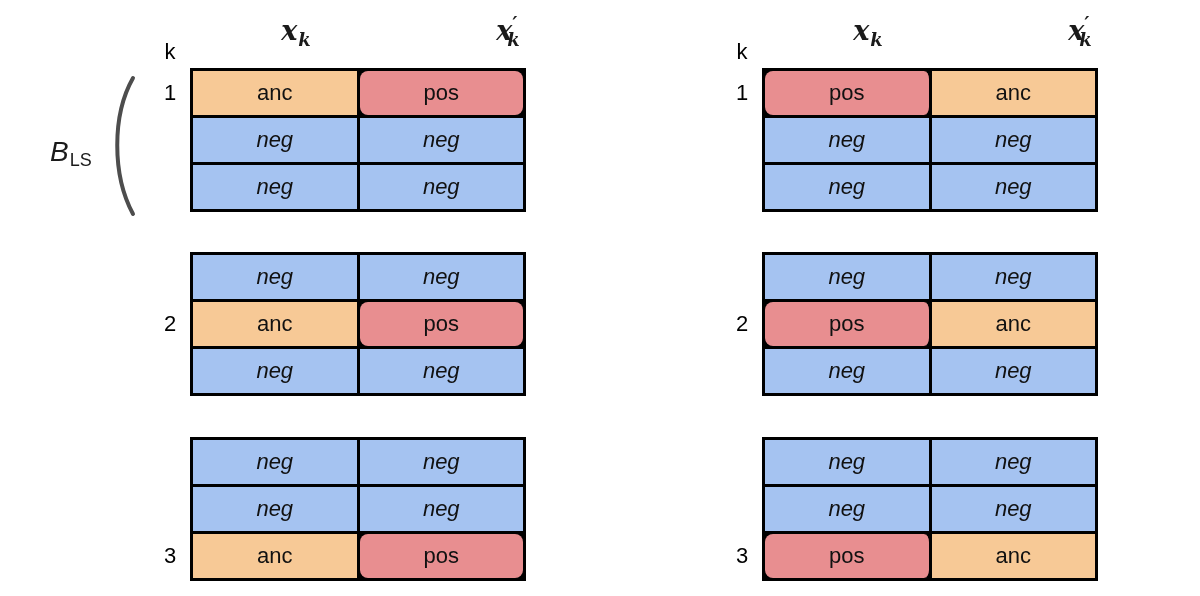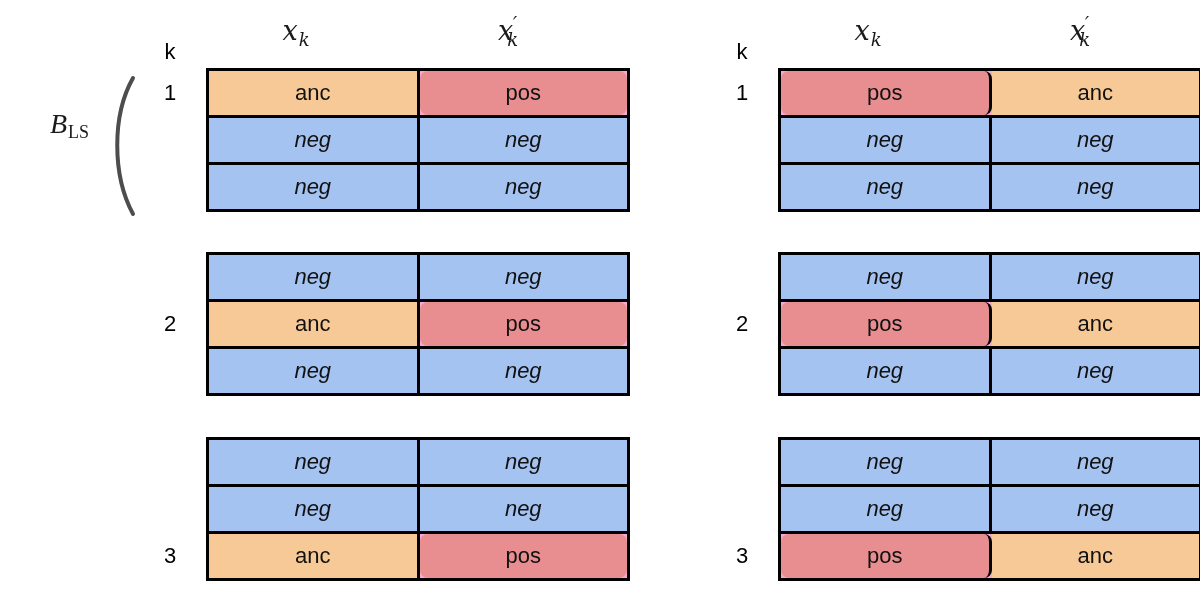--- a/index.html
+++ b/index.html
@@ -11,22 +11,22 @@
     width: 1200px; height: 596px;
     background: #ffffff;
     font-family: "Liberation Sans", sans-serif;
     color: #000000;
     overflow: hidden;
   }
 
   
   .batch-label {
     position: absolute;
-    left: 50px; top: 108px;
-    font-family: Liberation Serif, serif;
+    left: 50px; top: 136px;
+    font-family: Liberation Sans, sans-serif;
     font-style: italic;
     font-size: 28px;
     color: #1a1a1a;
     white-space: nowrap;
   }
   .batch-label .msub-roman {
     font-style: normal;
     font-size: 18px;
     vertical-align: -5px;
     margin-left: 1px;
@@ -54,45 +54,45 @@
     line-height: 24px;
   }
   .col-header {
     position: absolute;
     top: 4px; height: 40px;
     width: 212px;
     line-height: 40px;
     text-align: center;
     font-family: "DejaVu Serif", serif;
     font-style: italic;
-    font-weight: normal;
+    font-weight: bold;
     font-size: 27px;
     color: #1a1a1a;
   }
   .col-header-1 { left: 32px; }
   .col-header-2 { left: 244px; }
   .col-header .msub {
     font-size: 18px;
     vertical-align: -6px;
     margin-left: 1px;
   }
   .col-header .msup {
     font-size: 18px;
     vertical-align: 10px;
   }
   .col-header .msup:not(:empty) + .msub { margin-left: -10px; }
 
   
   .block {
     position: absolute;
-    left: 48px;
-    width: 424px;
+    left: 32px;
+    width: 336px;
     border: 3px solid var(--color-border, #000);
     box-sizing: border-box;
-    background: #f9a8d4;
+    background: #000000;
   }
   .row {
     display: flex;
     height: 44px;
     border-bottom: 3px solid var(--color-border, #000);
   }
   .row:last-child { border-bottom: none; }
   .cell {
     flex: 1;
     display: flex;

